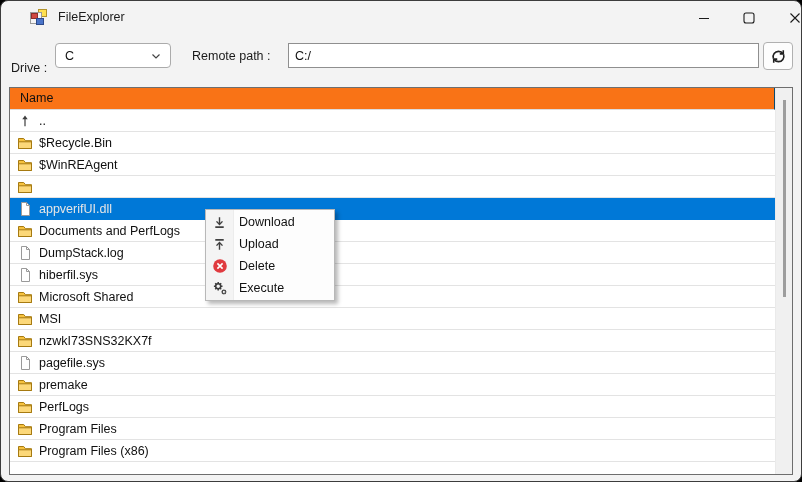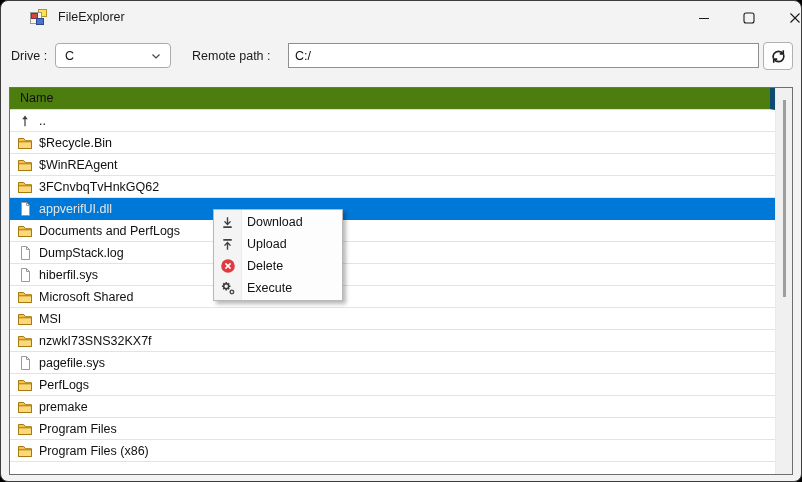--- a/index.html
+++ b/index.html
@@ -10,48 +10,48 @@
   .app-icon{position:absolute;left:13px;top:8px;width:18px;height:17px;}
   .ai-yellow{position:absolute;left:8px;top:0;width:9px;height:8px;background:#ffe152;border:1px solid #b2922a;box-sizing:border-box;}
   .ai-frame{position:absolute;left:0;top:3px;width:12px;height:12px;background:#f5f5f5;border:1px solid #9a9a9a;box-sizing:border-box;}
   .ai-red{position:absolute;left:1px;top:4px;width:7px;height:6px;background:#d04a42;border:1px solid #8e2f2b;box-sizing:border-box;}
   .ai-blue{position:absolute;left:6px;top:9px;width:8px;height:7px;background:#4a74c9;border:1px solid #2d4a8a;box-sizing:border-box;}
   .title{position:absolute;left:41px;top:9px;font-size:12.5px;color:#1b1b1b;}
   .win-btn{position:absolute;top:0;width:46px;height:34px;display:flex;align-items:center;justify-content:center;}
   .btn-min{left:664px}.btn-max{left:709px}.btn-close{left:755px}
   
   .lbl{position:absolute;font-size:12.5px;color:#1a1a1a;top:48px;}
-  .lbl-drive{left:10px;}
+  .lbl-drive{left:10px;margin-top:12px;}
   .lbl-remote{left:191px;}
   .combobox{position:absolute;left:54px;top:42px;width:116px;height:25px;box-sizing:border-box;
             background:#fff;border:1px solid #ababab;border-radius:4px;display:flex;align-items:center;}
   .combo-text{font-size:12.5px;color:#111;padding-left:9px;flex:1;}
   .combo-chevron{padding-right:8px;display:flex;align-items:center;}
   .textbox{position:absolute;left:287px;top:42px;width:471px;height:25px;box-sizing:border-box;
            background:#fff;border:1px solid #8f8f8f;font-size:12.5px;color:#111;padding:0 6px;outline:none;
            font-family:"Liberation Sans",sans-serif;}
   .refresh-btn{position:absolute;left:762px;top:41px;width:30px;height:28px;box-sizing:border-box;
                background:#fdfdfd;border:1px solid #b0b0b0;border-radius:4px;display:flex;align-items:center;justify-content:center;padding:0;}
   
   .listview{position:absolute;left:8px;top:86px;width:784px;height:388px;box-sizing:border-box;
             background:#fff;border:1px solid #6e6e6e;overflow:hidden;}
-  .lv-header{position:absolute;left:0;top:0;right:17px;height:22px;background:#4d7c0f;
-             border-bottom:1px solid #dcdcdc;border-right:5px solid #0c4a6e;box-sizing:border-box;
+  .lv-header{position:absolute;left:0;top:0;right:17px;height:22px;background:#f97316;
+             border-bottom:1px solid #dcdcdc;border-right:1px solid #0c4a6e;box-sizing:border-box;
              font-size:12.5px;color:#111;line-height:21px;padding-left:10px;}
   .lv-rows{position:absolute;left:0;top:22px;right:17px;bottom:0;overflow:hidden;}
   .lv-row{height:22px;box-sizing:border-box;border-bottom:1px solid #e3e3e3;display:flex;align-items:center;
           font-size:12.5px;color:#101010;background:#fff;}
   .lv-row.selected{background:#0078d7;color:#e5e5e5;border-bottom-color:#0078d7;}
   .row-icon{width:16px;height:16px;margin-left:7px;display:flex;align-items:center;justify-content:center;flex:0 0 auto;}
   .row-label{margin-left:6px;white-space:nowrap;}
   
   .scrollbar{position:absolute;right:0;top:0;bottom:0;width:17px;background:#f0f0f0;border-left:1px solid #eaeaea;box-sizing:border-box;}
   .scroll-thumb{position:absolute;left:7px;top:12px;width:3px;height:197px;background:#9d9d9d;}
   
-  .context-menu{position:absolute;left:212px;top:208px;width:130px;box-sizing:border-box;background:#fdfdfd;
+  .context-menu{position:absolute;left:204px;top:208px;width:130px;box-sizing:border-box;background:#fdfdfd;
                 border:1px solid #b8b8b8;box-shadow:3px 3px 4px rgba(0,0,0,0.28);z-index:10;padding:1px 0;}
   .menu-gutter{position:absolute;left:0;top:0;bottom:0;width:27px;background:#f4f4f4;border-right:1px solid #ececec;}
   .menu-item{position:relative;height:22px;display:flex;align-items:center;font-size:12.5px;color:#111;}
   .menu-icon{width:27px;display:flex;align-items:center;justify-content:center;flex:0 0 auto;}
   .menu-label{margin-left:6px;white-space:nowrap;}
 </style>
 </head>
 <body>
 
 <div class="window">
@@ -131,21 +131,20 @@
           </span>
           <span class="row-label">$WinREAgent</span>
         </div>
         <div class="lv-row">
           <span class="row-icon">
             <svg width="16" height="16" viewBox="0 0 16 16">
               <path d="M1.5 3.5h5.2l1.8 2.2h6v7.8h-13z" fill="#f6c23f" stroke="#a67a11"></path>
               <path d="M1.5 6.8h13v6.7h-13z" fill="#fcd879" stroke="#a67a11"></path>
             </svg>
           </span>
-          <span class="row-label">3FCnvbqTvHnkGQ62</span>
         </div>
         <div class="lv-row selected">
           <span class="row-icon">
             <svg width="16" height="16" viewBox="0 0 16 16">
               <path d="M4.5 1.5h5l3 3v10h-8z" fill="#ffffff" stroke="#9a9a9a"></path>
               <path d="M9.5 1.5v3h3" fill="none" stroke="#9a9a9a"></path>
             </svg>
           </span>
           <span class="row-label">appverifUI.dll</span>
         </div>
@@ -212,30 +211,30 @@
           </span>
           <span class="row-label">pagefile.sys</span>
         </div>
         <div class="lv-row">
           <span class="row-icon">
             <svg width="16" height="16" viewBox="0 0 16 16">
               <path d="M1.5 3.5h5.2l1.8 2.2h6v7.8h-13z" fill="#f6c23f" stroke="#a67a11"></path>
               <path d="M1.5 6.8h13v6.7h-13z" fill="#fcd879" stroke="#a67a11"></path>
             </svg>
           </span>
+          <span class="row-label">premake</span>
+        </div>
+        <div class="lv-row">
+          <span class="row-icon">
+            <svg width="16" height="16" viewBox="0 0 16 16">
+              <path d="M1.5 3.5h5.2l1.8 2.2h6v7.8h-13z" fill="#f6c23f" stroke="#a67a11"></path>
+              <path d="M1.5 6.8h13v6.7h-13z" fill="#fcd879" stroke="#a67a11"></path>
+            </svg>
+          </span>
           <span class="row-label">PerfLogs</span>
-        </div>
-        <div class="lv-row">
-          <span class="row-icon">
-            <svg width="16" height="16" viewBox="0 0 16 16">
-              <path d="M1.5 3.5h5.2l1.8 2.2h6v7.8h-13z" fill="#f6c23f" stroke="#a67a11"></path>
-              <path d="M1.5 6.8h13v6.7h-13z" fill="#fcd879" stroke="#a67a11"></path>
-            </svg>
-          </span>
-          <span class="row-label">premake</span>
         </div>
         <div class="lv-row">
           <span class="row-icon">
             <svg width="16" height="16" viewBox="0 0 16 16">
               <path d="M1.5 3.5h5.2l1.8 2.2h6v7.8h-13z" fill="#f6c23f" stroke="#a67a11"></path>
               <path d="M1.5 6.8h13v6.7h-13z" fill="#fcd879" stroke="#a67a11"></path>
             </svg>
           </span>
           <span class="row-label">Program Files</span>
         </div>

